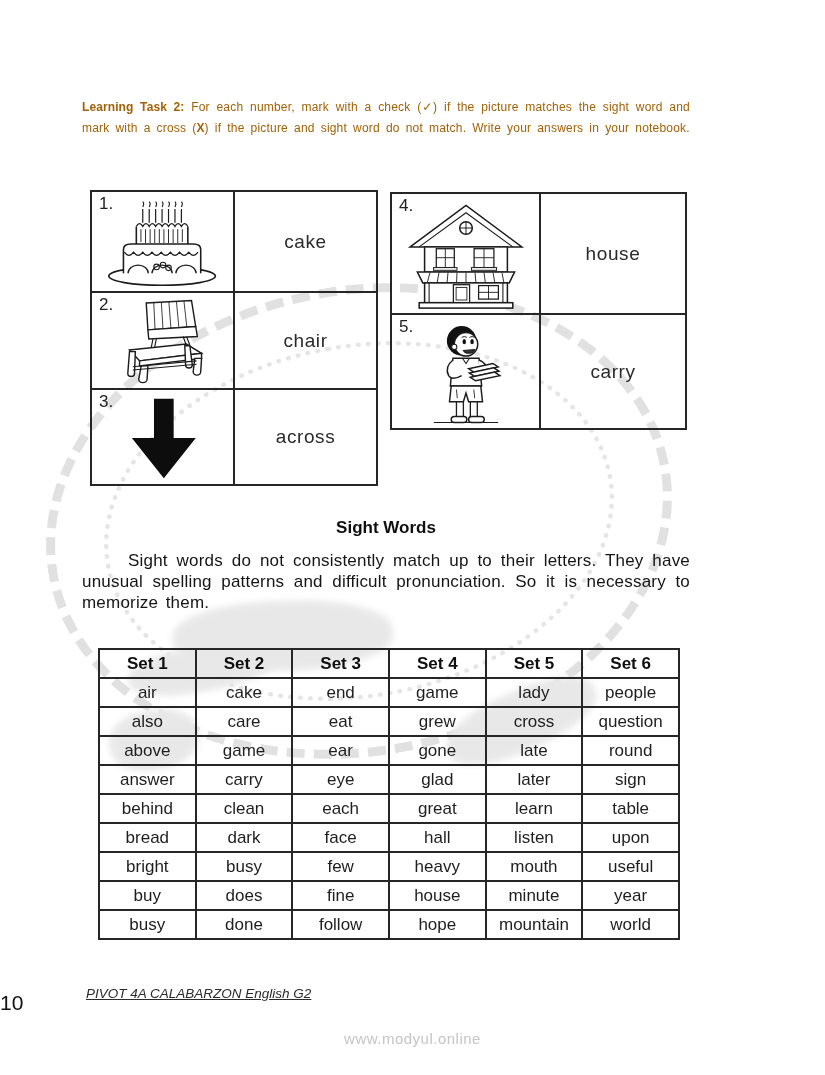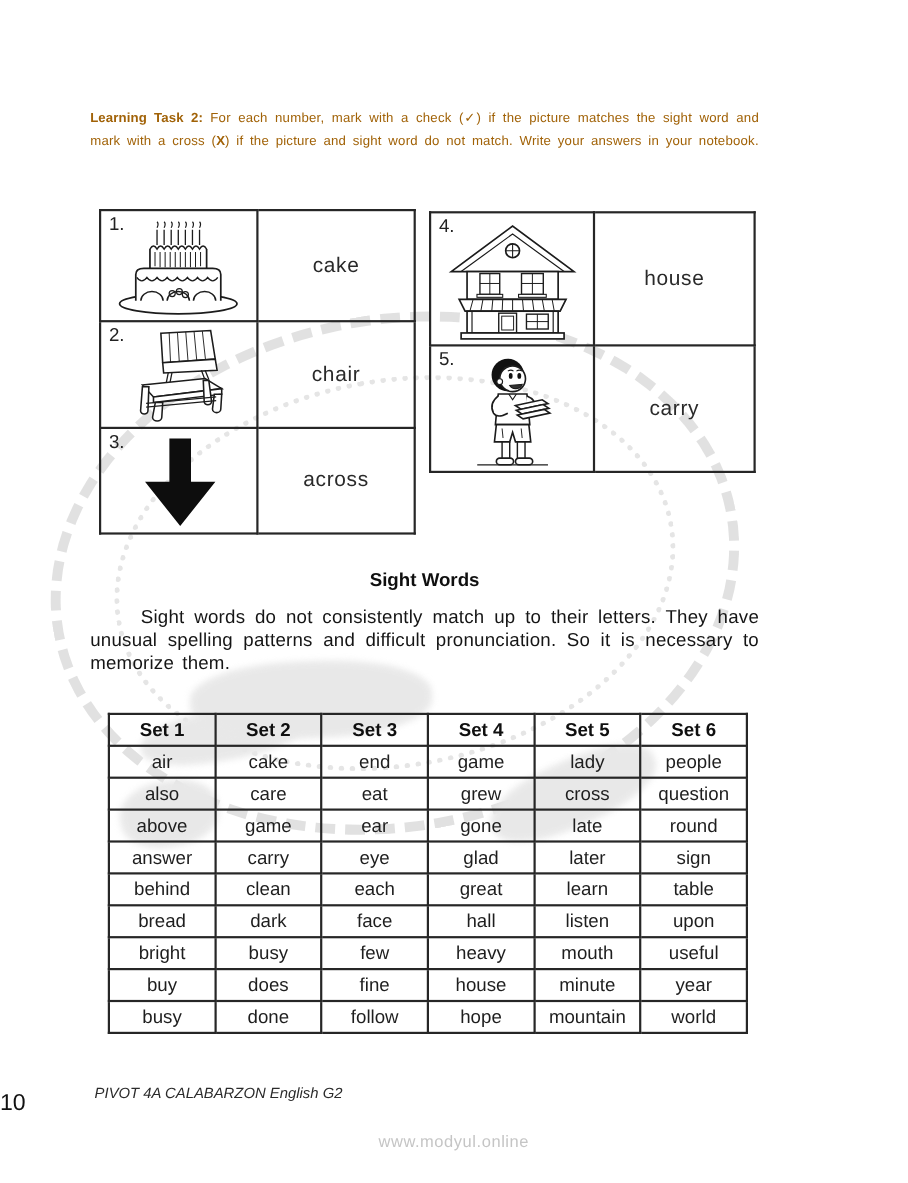--- a/index.html
+++ b/index.html
@@ -46,21 +46,21 @@
     font-size:17px;line-height:21px;text-align:justify;text-indent:46px;
     letter-spacing:.2px;word-spacing:2.5px;color:#151515;z-index:1;}
 
   .sw-table{position:absolute;left:98px;top:648px;width:582px;border-collapse:collapse;
     table-layout:fixed;z-index:1;background:transparent;}
   .sw-table th,.sw-table td{border:2px solid #262626;height:27px;text-align:center;
     vertical-align:middle;font-size:17px;padding:0;background:transparent;color:#1e1e1e;}
   .sw-table th{font-weight:bold;color:#0f0f0f;}
 
   
-  .footer-left{position:absolute;left:86px;top:986px;font-size:13.5px;font-style:italic;color:#2b2b2b;z-index:1;}
+  .footer-left{position:absolute;left:86px;top:986px;font-size:13.5px;font-style:italic;color:#2b2b2b;z-index:1;text-decoration:underline;}
   .page-num{position:absolute;left:0;top:991px;width:825px;font-size:21px;color:#111;z-index:1;}
   .footer-url{position:absolute;left:0;top:1030px;width:825px;text-align:center;font-size:15px;
     color:#c5c5c5;letter-spacing:.5px;z-index:1;}
 </style>
 </head>
 <body>
 
 <div class="page">
 
   <div class="stamp">

